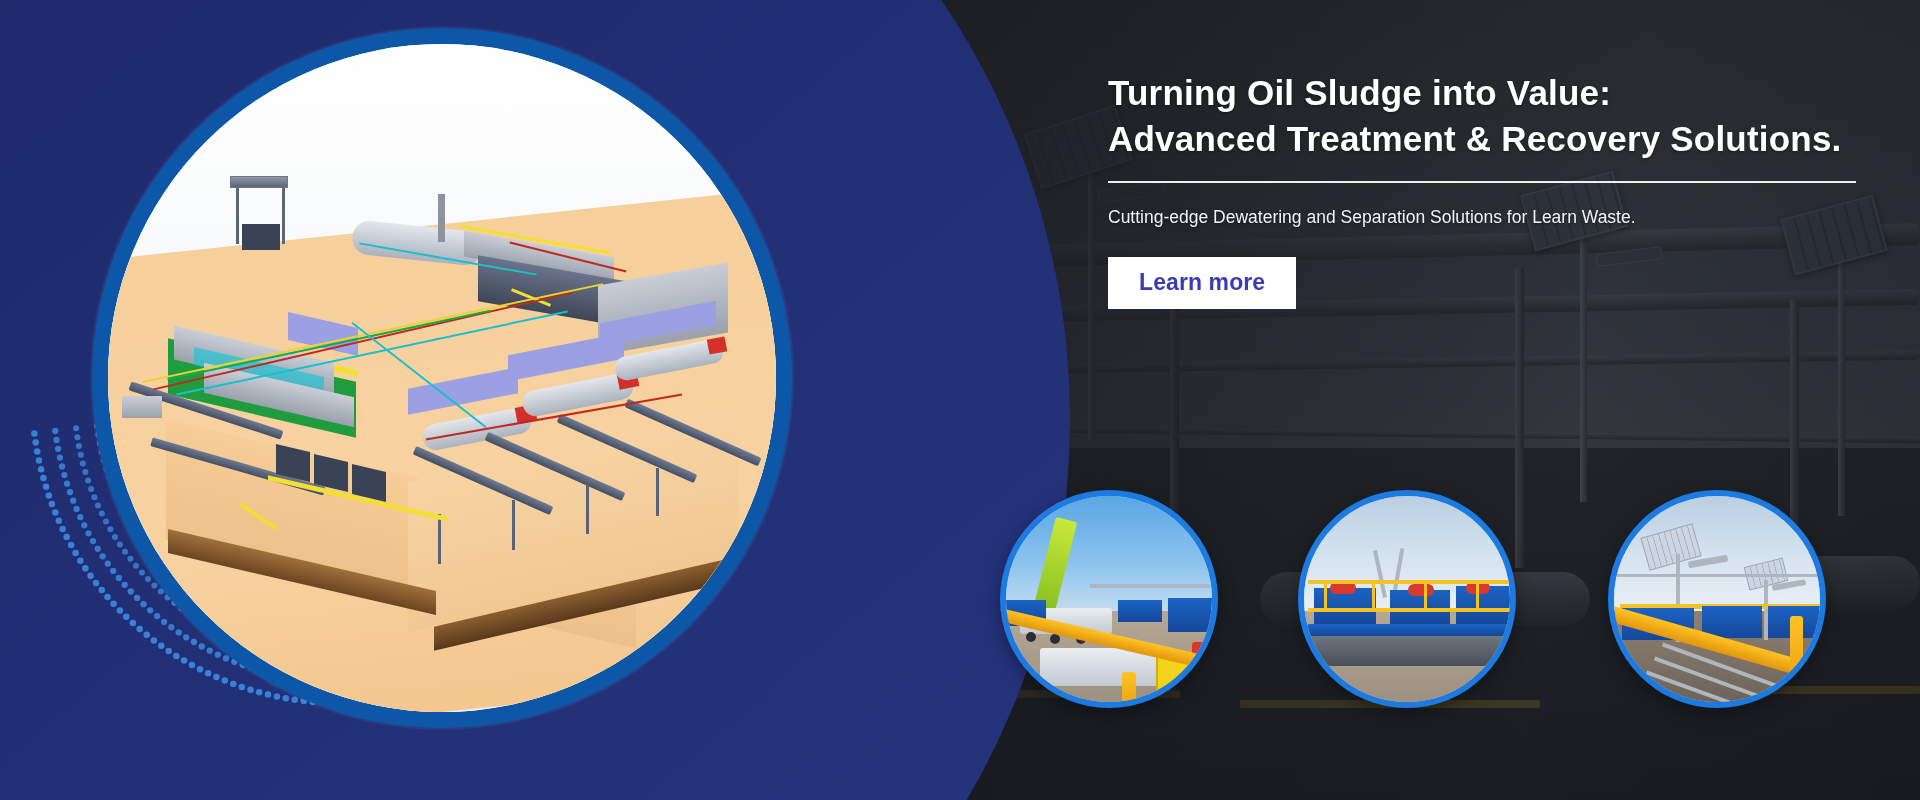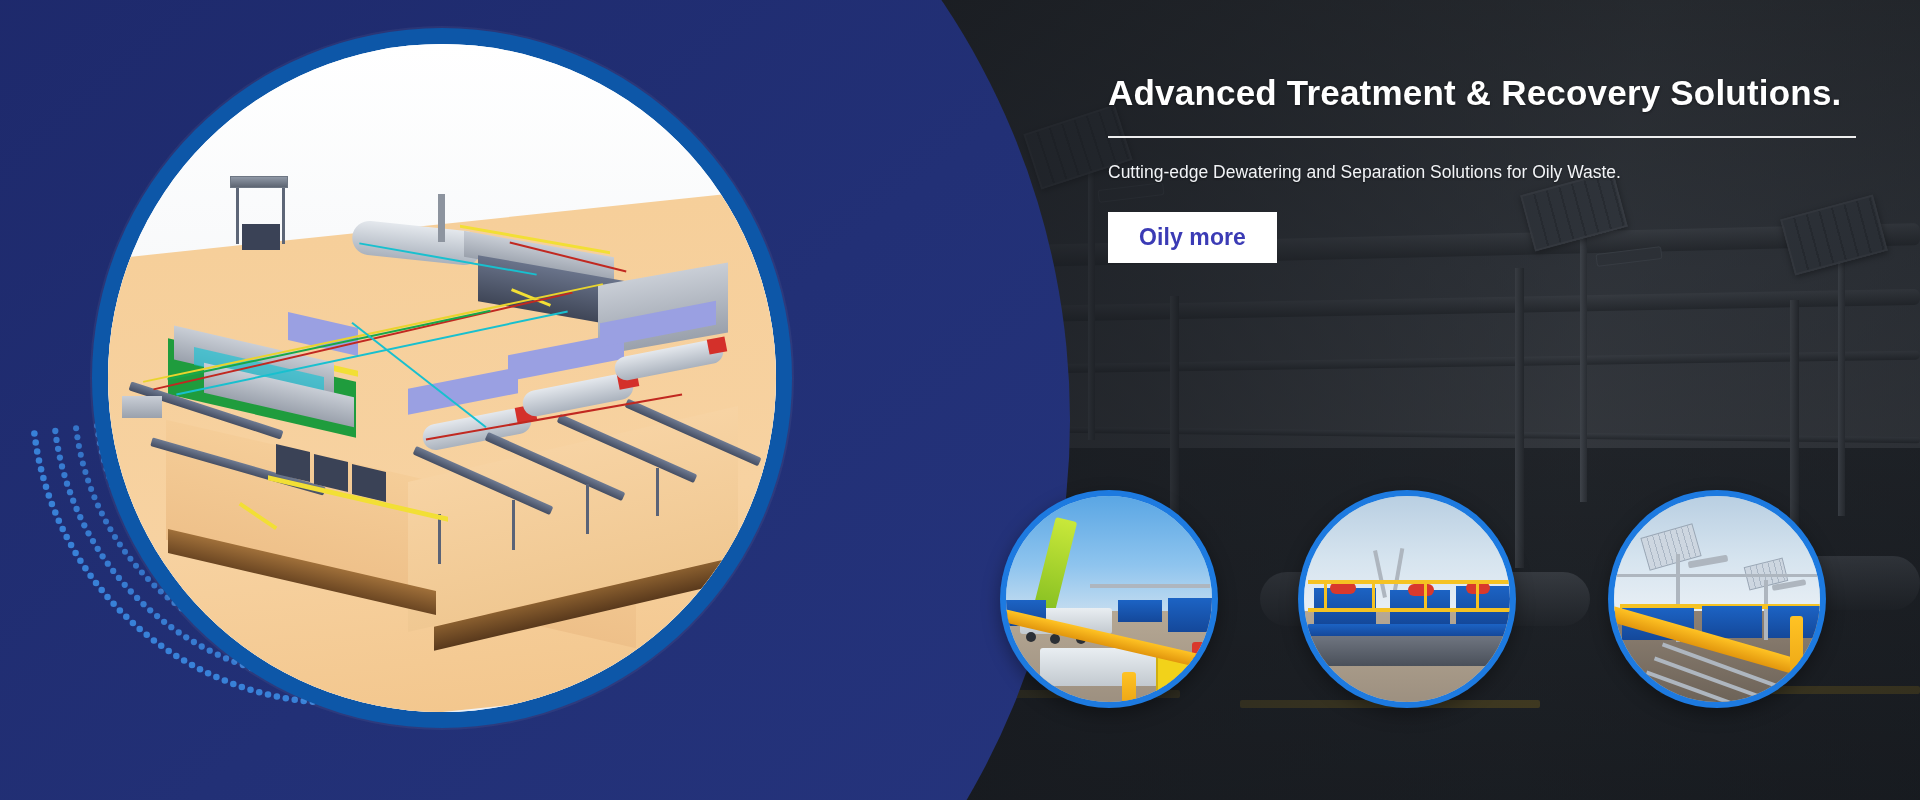--- a/index.html
+++ b/index.html
@@ -619,27 +619,28 @@
       <div class="line cyan" style="left:250px;top:214px;width:180px;transform:rotate(10deg);"></div>
       <div class="line grn" style="left:56px;top:300px;width:330px;transform:rotate(-12deg);"></div>
       <div class="line yel" style="left:30px;top:288px;width:470px;transform:rotate(-12deg);"></div>
       <div class="line cyan" style="left:226px;top:330px;width:170px;transform:rotate(38deg);"></div>
       <div class="line red" style="left:316px;top:372px;width:260px;transform:rotate(-10deg);"></div>
     </div>
   </div>
 
   <div class="copy">
     <div class="headline">
+      <div>Turning Oil Sludge into Value:</div>
       <div>Advanced Treatment &amp; Recovery Solutions.</div>
     </div>
     <div class="rule"></div>
     <div class="sub">
-      <div>Cutting-edge Dewatering and Separation Solutions for Oily Waste.</div>
+      <div>Cutting-edge Dewatering and Separation Solutions for Learn Waste.</div>
     </div>
-    <button class="cta">Oily more</button>
+    <button class="cta">Learn more</button>
   </div>
 
   <div class="thumb t1">
     <div class="inner">
       <div class="sky3"></div>
       <div class="gnd3"></div>
       <div class="greenboom" style="left:36px;top:22px;width:22px;height:112px;transform:rotate(14deg);"></div>
       <div class="whitebox" style="left:14px;top:112px;width:92px;height:26px;border-radius:3px;"></div>
       <div class="bluebox" style="left:0px;top:104px;width:40px;height:26px;"></div>
       <div class="bluebox" style="left:112px;top:104px;width:44px;height:22px;"></div>

